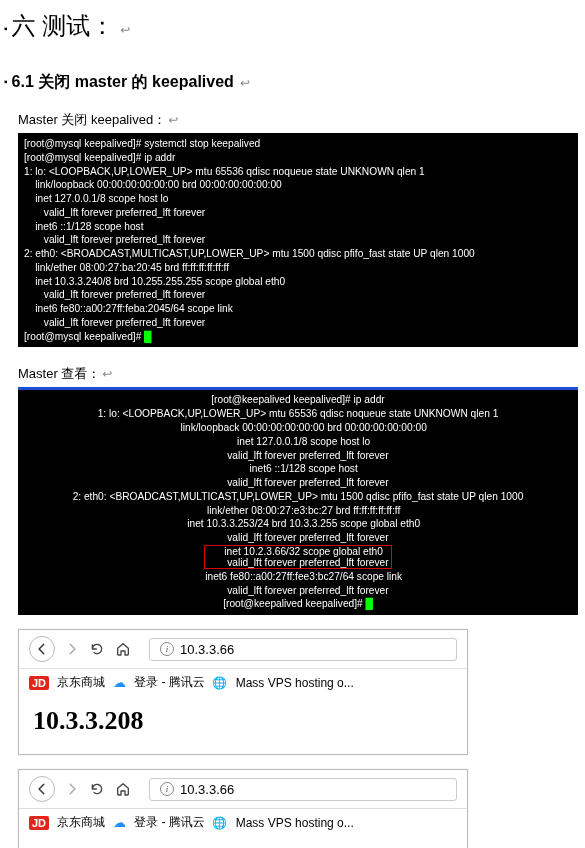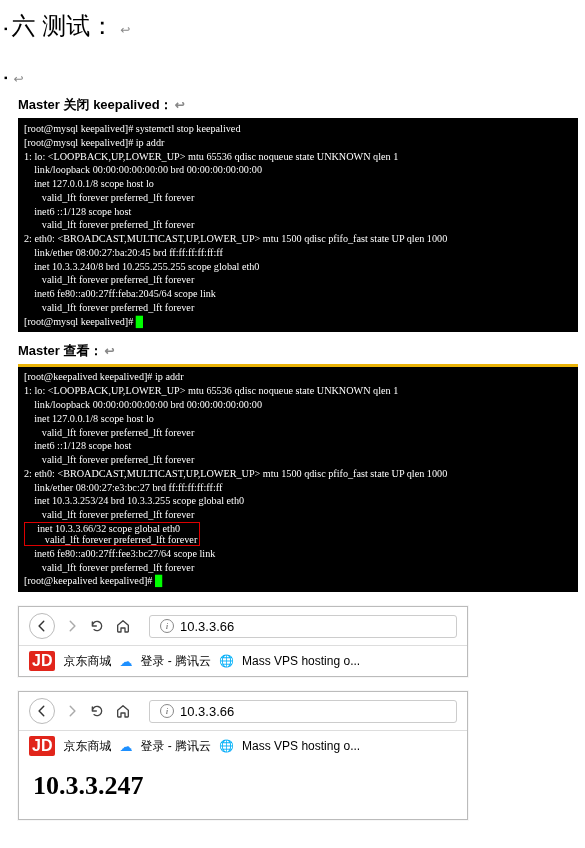--- a/index.html
+++ b/index.html
@@ -9,58 +9,59 @@
     font-family: "Microsoft YaHei", Arial, sans-serif;
     background: #fff;
     width: 585px;
   }
   .bullet-line { display:flex; align-items:baseline; gap:4px; padding-left:4px; }
   .bullet { font-size:10px; position:relative; top:-2px; }
   .h1 { font-size:24px; font-weight:500; margin:0; display:inline; }
   .ret { color:#888; font-size:12px; margin-left:2px; }
   .section-wrap { margin-top:30px; }
   .h2 { font-size:16px; font-weight:700; margin:0; display:inline; }
-  .caption { font-size:13px; margin:10px 0 4px 18px;font-weight:bold; }
+  .caption { font-size:13px; margin:18px 0 4px 18px; }
   .terminal {
-    background:#000; color:#fff; font-family:Liberation Serif, serif;
+    background:#000; color:#fff; font-family:Liberation Sans, sans-serif;
     font-size:10.2px; line-height:1.35; padding:4px 6px 4px 6px; margin:0 0 0 18px;
     width:560px; white-space:pre; overflow:hidden;
   }
   .terminal .cursor { background:#00ff00; color:#00ff00; }
   .terminal-highlight { border:1px solid #d00; padding:0 2px; display:inline-block; line-height:1.1; }
-  .backup-term { border-top:3px solid #eab308; padding-top:3px; }
+  .backup-term { border-top:3px solid #1d4ed8; padding-top:3px;text-align:center; }
   .browser {
     border:1px solid #bbb; margin:14px 0 0 18px; width:450px; font-size:13px; background:#fff;
     box-shadow: 0 0 0 1px rgba(0,0,0,0.03);
   }
   .browser-toolbar { display:flex; align-items:center; gap:10px; padding:6px 10px; border-bottom:1px solid #ddd; }
   .browser-nav-group { display:flex; align-items:center; gap:10px; }
   .browser-icon { color:#5a5a5a; font-size:15px; display:inline-flex; align-items:center; justify-content:center; }
   .browser-icon.active { color:#222; }
   .browser-circle { width:26px;height:26px;border:1px solid #bbb;border-radius:50%;display:inline-flex;align-items:center;justify-content:center; }
   .addr { display:flex; align-items:center; gap:6px; border:1px solid #ccc; border-radius:3px; padding:3px 10px; margin-left:8px; flex:1; min-width:140px; }
   .info-icon { width:14px;height:14px;border:1px solid #888;border-radius:50%;display:inline-flex;align-items:center;justify-content:center;font-size:9px;color:#555; font-family:Georgia,serif; font-style:italic; }
   .bookmarks { display:flex; align-items:center; gap:8px; padding:5px 10px; font-size:12px; }
-  .jd-badge { background:#e1251b; color:#fff; font-weight:700; font-size:16px; padding:1px 3px; border-radius:2px; }
+  .jd-badge { background:#e1251b; color:#fff; font-weight:700; font-size:11px; padding:1px 3px; border-radius:2px; }
   .cloud-icon { color:#1e90ff; font-size:13px; }
   .globe-icon { color:#555; font-size:12px; }
   .page-body { padding:10px 14px 18px 14px; }
   .ip-heading { font-family:"Times New Roman",Times,serif; font-size:26px; font-weight:700; margin:0; }
 </style>
 </head>
 <body>
 
 <div class="bullet-line">
   <span class="bullet">▪</span>
   <span class="h1">六 测试：</span>
   <span class="ret">↩</span>
 </div>
 
 <div class="bullet-line section-wrap">
   <span class="bullet">▪</span>
+  <span class="h2">6.1  关闭 master 的 keepalived</span>
   <span class="ret">↩</span>
 </div>
 
 <div class="caption">
   <span>Master 关闭 keepalived：</span><span class="ret">↩</span>
 </div>
 
 <div class="terminal" id="term-master">[root@mysql keepalived]# systemctl stop keepalived
 [root@mysql keepalived]# ip addr
 1: lo: &lt;LOOPBACK,UP,LOWER_UP&gt; mtu 65536 qdisc noqueue state UNKNOWN qlen 1
@@ -85,21 +86,21 @@
 1: lo: &lt;LOOPBACK,UP,LOWER_UP&gt; mtu 65536 qdisc noqueue state UNKNOWN qlen 1
     link/loopback 00:00:00:00:00:00 brd 00:00:00:00:00:00
     inet 127.0.0.1/8 scope host lo
        valid_lft forever preferred_lft forever
     inet6 ::1/128 scope host
        valid_lft forever preferred_lft forever
 2: eth0: &lt;BROADCAST,MULTICAST,UP,LOWER_UP&gt; mtu 1500 qdisc pfifo_fast state UP qlen 1000
     link/ether 08:00:27:e3:bc:27 brd ff:ff:ff:ff:ff:ff
     inet 10.3.3.253/24 brd 10.3.3.255 scope global eth0
        valid_lft forever preferred_lft forever
-<span class="terminal-highlight">    inet 10.3.3.66/32 scope global eth0
+<span class="terminal-highlight">    inet 10.2.3.66/32 scope global eth0
        valid_lft forever preferred_lft forever</span>
     inet6 fe80::a00:27ff:fee3:bc27/64 scope link
        valid_lft forever preferred_lft forever
 [root@keepalived keepalived]# <span class="cursor">█</span></div>
 
 <div class="browser">
   <div class="browser-toolbar">
     <div class="browser-nav-group">
       <span class="browser-icon browser-circle active">
         <svg width="14" height="14" viewBox="0 0 24 24">
@@ -127,20 +128,23 @@
       <span>10.3.3.66</span>
     </div>
   </div>
   <div class="bookmarks">
     <span class="jd-badge">JD</span>
     <span>京东商城</span>
     <span class="cloud-icon">☁</span>
     <span>登录 - 腾讯云</span>
     <span class="globe-icon">🌐</span>
     <span>Mass VPS hosting o...</span>
+  </div>
+  <div class="page-body">
+    <h1 class="ip-heading">10.3.3.208</h1>
   </div>
 </div>
 
 <div class="browser">
   <div class="browser-toolbar">
     <div class="browser-nav-group">
       <span class="browser-icon browser-circle active">
         <svg width="14" height="14" viewBox="0 0 24 24">
             <path d="M15 4l-8 8 8 8" fill="none" stroke="#333" stroke-width="2.5" stroke-linecap="round" stroke-linejoin="round"></path>
           </svg>

